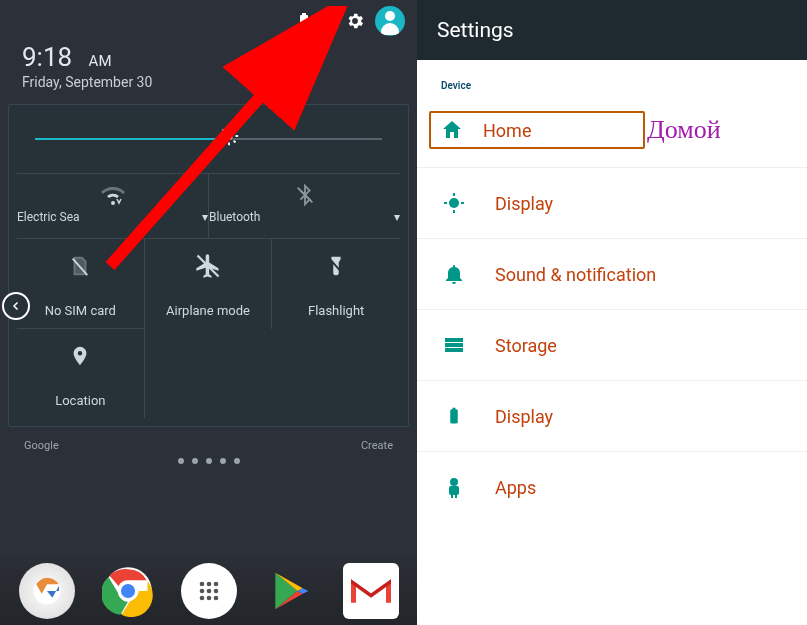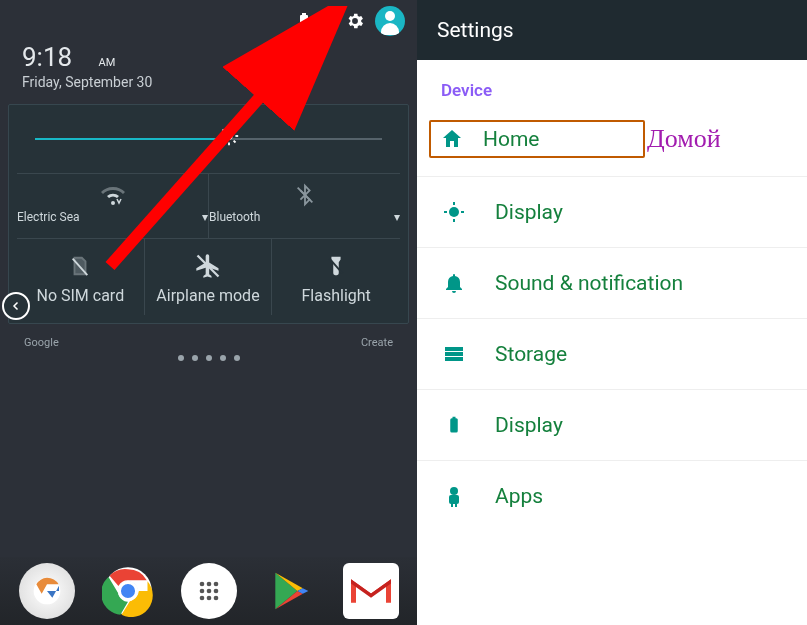--- a/index.html
+++ b/index.html
@@ -41,21 +41,21 @@
     overflow: hidden;
   }
   .avatar .head { width:10px; height:10px; border-radius:50%; background:#fff; margin-top:4px;}
   .avatar .body { width:18px; height:12px; border-radius:9px 9px 0 0; background:#fff; margin-top:2px;}
 
   .datetime {
     padding: 4px 22px 14px 22px;
     color: #e4e8eb;
   }
   .datetime .time { font-size: 26px; font-weight: 400; }
-  .datetime .ampm { font-size: 11px; margin-left: 20px;}
+  .datetime .ampm { font-size: 15px; margin-left: 10px;}
   .datetime .date { font-size: 14px; color:#c9cfd4; margin-top:2px;}
 
   .qs-panel {
     margin: 0 8px 8px 8px;
     background: #263238;
     border: 1px solid #37474f;
     border-radius: 2px;
     padding: 14px 8px 8px 8px;
     position: relative;
   }
@@ -97,21 +97,21 @@
   }
   .toggle {
     text-align:center;
     padding: 10px 0 10px 0;
     border-right:1px solid #3a474e;
     border-bottom:1px solid #3a474e;
   }
   .toggle:nth-child(3n){ border-right:none; }
   .toggle:nth-last-child(-n+3){ border-bottom:none; }
   .toggle .ico { height:34px; display:flex; justify-content:center; align-items:center; color:#cfd8dc;}
-  .toggle .lbl { font-size:16px; color:#cfd8dc; margin-top:3px;}
+  .toggle .lbl { font-size:13px; color:#cfd8dc; margin-top:20px;}
 
   .back-circle {
     position:absolute;
     left:2px; top:292px;
     width:28px; height:28px;
     border:2px solid #fff;
     border-radius:50%;
     background:#263238;
     display:flex; align-items:center; justify-content:center;
   }
@@ -159,33 +159,33 @@
     background:#fff;
     display:flex; flex-direction:column;
   }
   .appbar {
     background:#1f2a30;
     color:#fff;
     font-size:21px;
     padding:18px 20px;
   }
   .section-label {
-    color:#8b5cf6;
+    color:#0c4a6e;
     font-weight:600;
-    font-size:17px;
+    font-size:10px;
     padding:20px 24px 12px 24px;
   }
   .setting {
     display:flex;
     align-items:center;
     gap:28px;
     padding:22px 24px;
     border-bottom:1px solid #eee;
-    color:#15803d;
-    font-size:21px;
+    color:#c2410c;
+    font-size:18px;
     position:relative;
   }
   .setting .sicon {
     width:26px; height:26px;
     display:flex; align-items:center; justify-content:center;
     color:#009688;
   }
   .setting.highlight {
     outline:2px solid #c05a00;
     outline-offset:-4px;
@@ -307,20 +307,28 @@
       </div>
       <div class="toggle">
         <div class="ico">
           <svg width="22" height="28" viewBox="0 0 24 24" fill="#cfd8dc">
               <path d="M7 2h10v3l-2 3v12a2 2 0 0 1-2 2h-2a2 2 0 0 1-2-2V8L7 5z"></path>
               <line x1="5" y1="4" x2="19" y2="20" stroke="#263238" stroke-width="2"></line>
             </svg>
         </div>
         <div class="lbl">Flashlight</div>
       </div>
+      <div class="toggle">
+        <div class="ico">
+          <svg width="22" height="28" viewBox="0 0 24 24" fill="#cfd8dc">
+              <path d="M12 2a7 7 0 0 0-7 7c0 5 7 13 7 13s7-8 7-13a7 7 0 0 0-7-7zm0 9.5A2.5 2.5 0 1 1 14.5 9 2.5 2.5 0 0 1 12 11.5z"></path>
+            </svg>
+        </div>
+        <div class="lbl">Location</div>
+      </div>
     </div>
   </div>
 
   <div class="back-circle">
     <svg width="12" height="12" viewBox="0 0 24 24" fill="none" stroke="#fff" stroke-width="3">
         <path d="M15 5l-7 7 7 7"></path>
       </svg>
   </div>
 
   <div class="launcher-hints">

